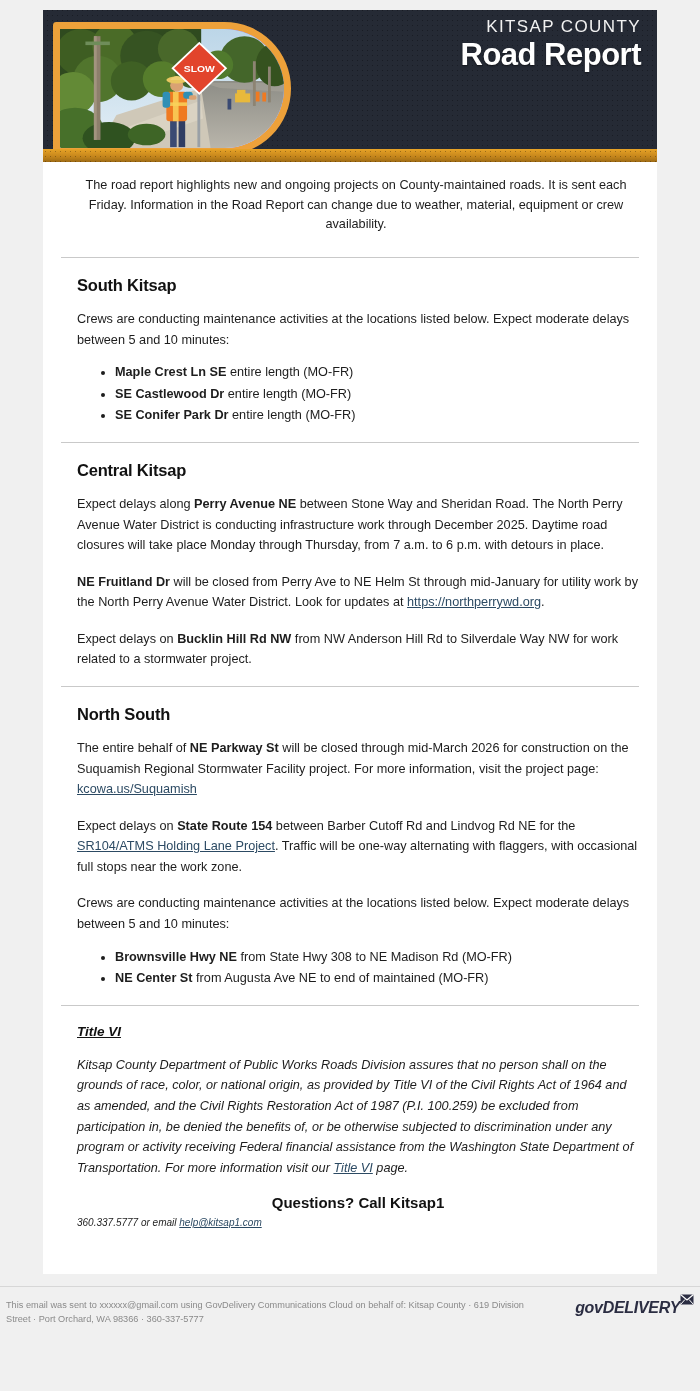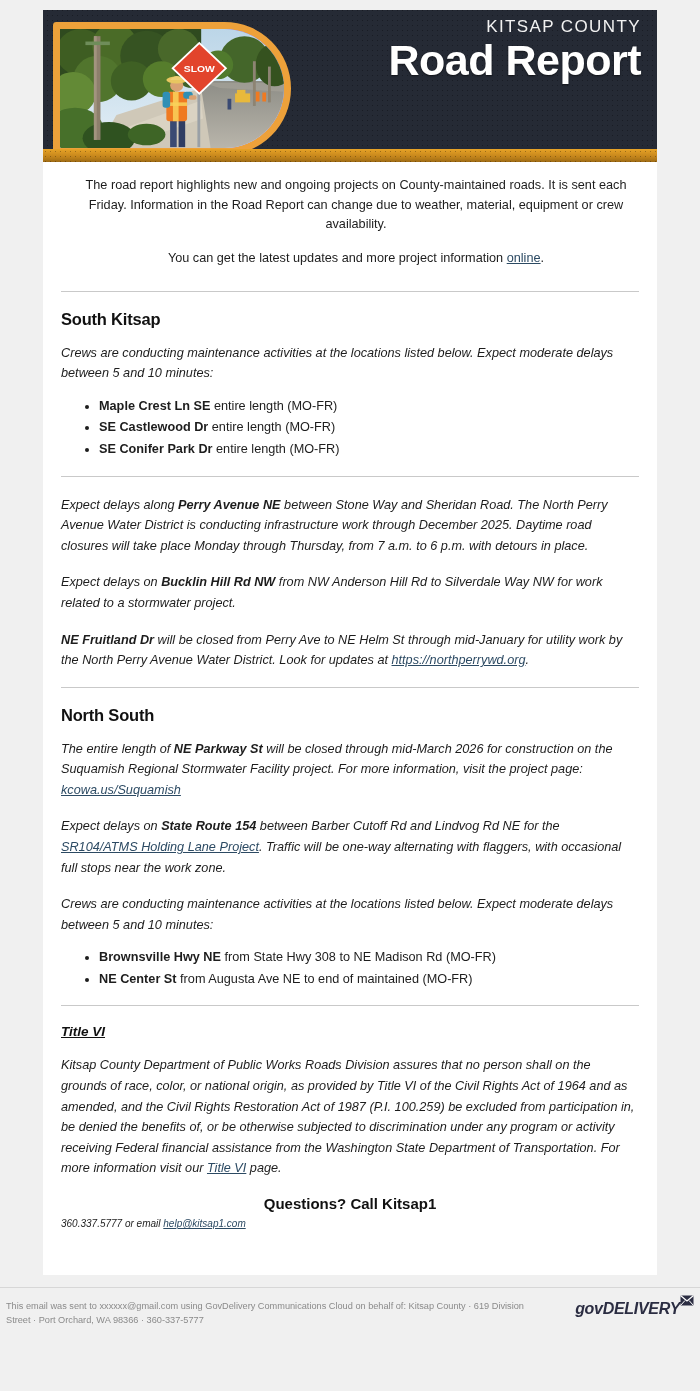--- a/index.html
+++ b/index.html
@@ -80,21 +80,21 @@
     color: #ffffff;
   }
   .kc-eyebrow {
     font-size: 17px;
     letter-spacing: 1.4px;
     font-weight: 400;
     color: #f2f2f2;
     line-height: 1.1;
   }
   .kc-title {
-    font-size: 43px;
+    font-size: 31px;
     font-weight: bold;
     line-height: 1.02;
     margin-top: 2px;
     letter-spacing: -0.5px;
     text-shadow: 0 1px 2px rgba(0,0,0,.5);
   }
 
   
   .content { padding: 0 10px; }
   .intro {
@@ -108,34 +108,33 @@
     color: #1d1d1d;
   }
   .intro p:last-child { margin-bottom: 4px; }
 
   hr.rule {
     border: 0;
     border-top: 1px solid #c9c9c9;
     margin: 14px 8px 18px 8px;
   }
 
-  .section { padding: 0 8px; }
+  .section { padding: 0 8px; margin-left: 16px; }
   h2.section-title {
     font-size: 16.5px;
     font-weight: bold;
     color: #111111;
     margin: 0 0 14px 0;
     letter-spacing: -0.2px;
   }
   .section p {
     margin: 0 0 16px 0;
     font-size: 12.7px;
     line-height: 1.62;
     color: #1d1d1d;
-    font-style: italic;
   }
   ul.roads {
     margin: -4px 0 16px 0;
     padding-left: 38px;
     list-style-type: disc;
   }
   ul.roads li {
     font-size: 12.7px;
     line-height: 1.62;
     color: #1d1d1d;
@@ -304,48 +303,48 @@
         <div class="kc-eyebrow">KITSAP COUNTY</div>
         <div class="kc-title">Road Report</div>
       </div>
 
       <div class="banner-strip"></div>
     </div>
 
     <div class="content">
       <div class="intro">
         <p>The road report highlights new and ongoing projects on County-maintained roads. It is sent each Friday. Information in the Road Report can change due to weather, material, equipment or crew availability.</p>
-        <p><span>You can get the latest updates and more project information </span><a class="link" href="#">online</a><span>.</span></p>
       </div>
 
       <hr class="rule">
 
       <div class="section">
         <h2 class="section-title">South Kitsap</h2>
         <p>Crews are conducting maintenance activities at the locations listed below. Expect moderate delays between 5 and 10 minutes:</p>
         <ul class="roads">
           <li><b>Maple Crest Ln SE</b><span> entire length (MO-FR)</span></li>
           <li><b>SE Castlewood Dr</b><span> entire length (MO-FR)</span></li>
           <li><b>SE Conifer Park Dr</b><span> entire length (MO-FR)</span></li>
         </ul>
       </div>
 
       <hr class="rule">
 
       <div class="section">
+        <h2 class="section-title">Central Kitsap</h2>
         <p><span>Expect delays along </span><b>Perry Avenue NE</b><span> between Stone Way and Sheridan Road. The North Perry Avenue Water District is conducting infrastructure work through December 2025. Daytime road closures will take place Monday through Thursday, from 7 a.m. to 6 p.m. with detours in place.</span></p>
+        <p><b>NE Fruitland Dr</b><span> will be closed from Perry Ave to NE Helm St through mid-January for utility work by the North Perry Avenue Water District. Look for updates at </span><a class="link" href="#">https://northperrywd.org</a><span>.</span></p>
         <p><span>Expect delays on </span><b>Bucklin Hill Rd NW</b><span> from NW Anderson Hill Rd to Silverdale Way NW for work related to a stormwater project.</span></p>
-        <p><b>NE Fruitland Dr</b><span> will be closed from Perry Ave to NE Helm St through mid-January for utility work by the North Perry Avenue Water District. Look for updates at </span><a class="link" href="#">https://northperrywd.org</a><span>.</span></p>
       </div>
 
       <hr class="rule">
 
       <div class="section">
         <h2 class="section-title">North South</h2>
-        <p><span>The entire length of </span><b>NE Parkway St</b><span> will be closed through mid-March 2026 for construction on the Suquamish Regional Stormwater Facility project. For more information, visit the project page: </span><a class="link" href="#">kcowa.us/Suquamish</a></p>
+        <p><span>The entire behalf of </span><b>NE Parkway St</b><span> will be closed through mid-March 2026 for construction on the Suquamish Regional Stormwater Facility project. For more information, visit the project page: </span><a class="link" href="#">kcowa.us/Suquamish</a></p>
         <p><span>Expect delays on </span><b>State Route 154</b><span> between Barber Cutoff Rd and Lindvog Rd NE for the </span><a class="link" href="#">SR104/ATMS Holding Lane Project</a><span>. Traffic will be one-way alternating with flaggers, with occasional full stops near the work zone.</span></p>
         <p>Crews are conducting maintenance activities at the locations listed below. Expect moderate delays between 5 and 10 minutes:</p>
         <ul class="roads">
           <li><b>Brownsville Hwy NE</b><span> from State Hwy 308 to NE Madison Rd (MO-FR)</span></li>
           <li><b>NE Center St</b><span> from Augusta Ave NE to end of maintained (MO-FR)</span></li>
         </ul>
       </div>
 
       <hr class="rule">
 

